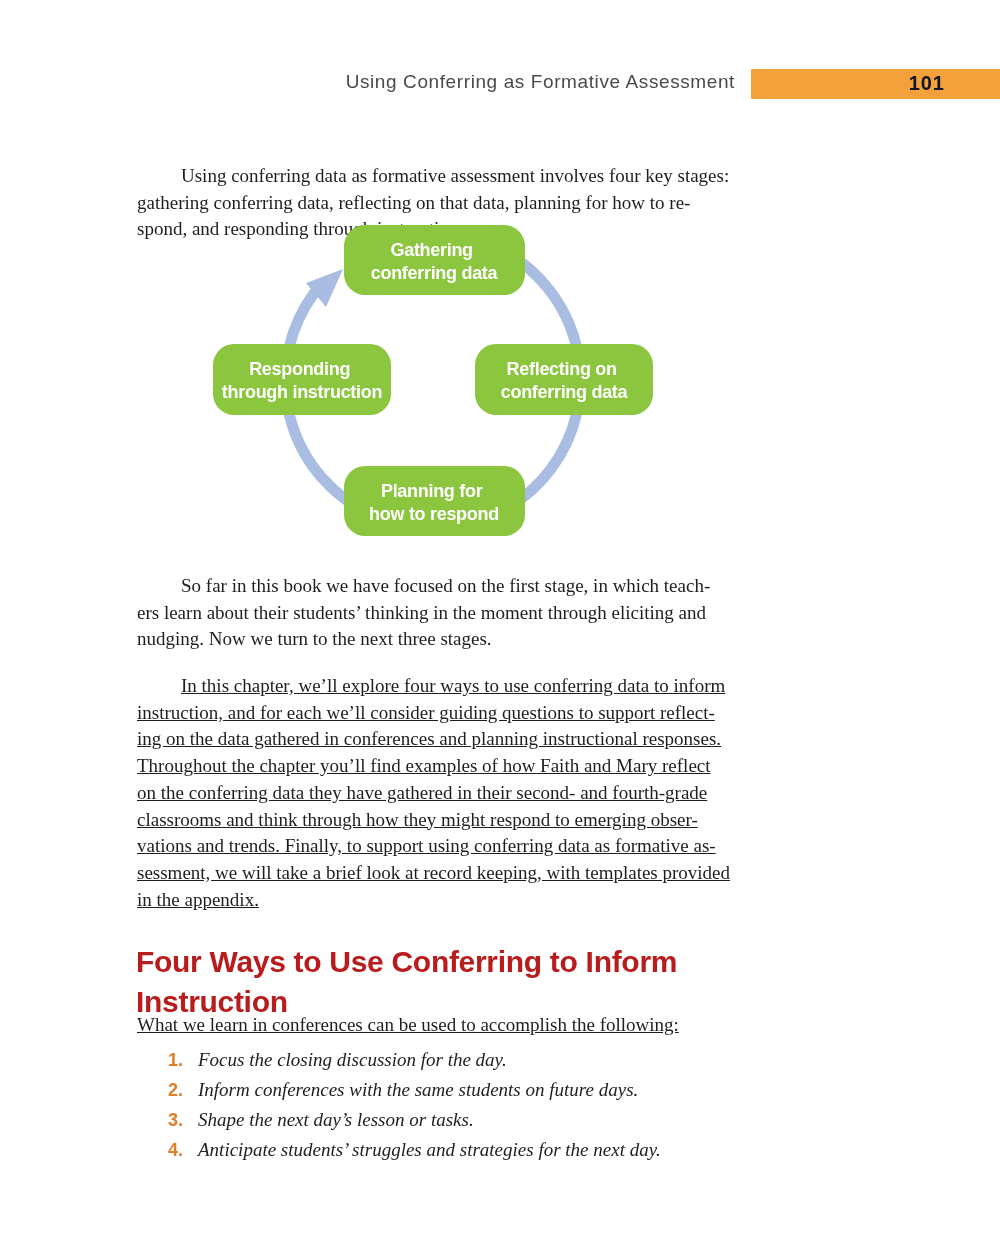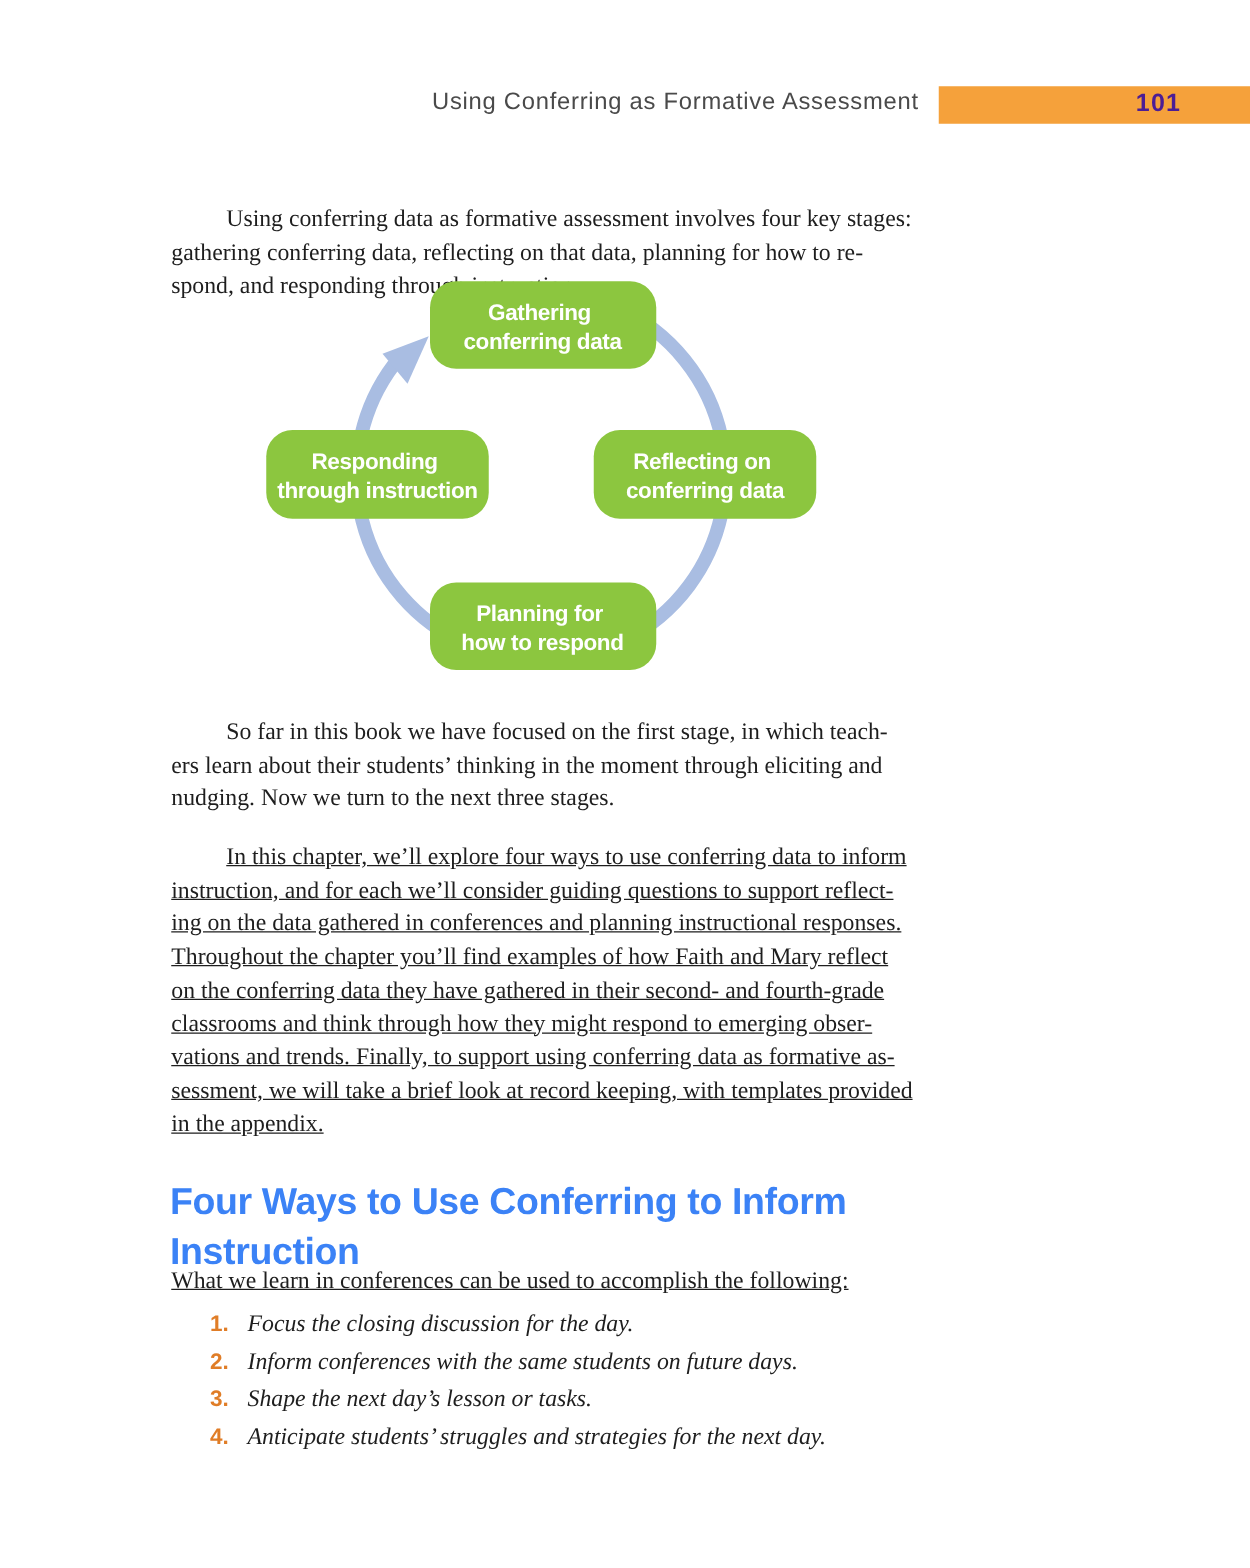--- a/index.html
+++ b/index.html
@@ -30,21 +30,21 @@
     width: 249px; height: 30px;
     background: #f5a13b;
   }
   .page-badge .num {
     position: absolute;
     top: 3px; right: 55px;
     font-family: "Liberation Sans", sans-serif;
     font-weight: bold;
     font-size: 20px;
     letter-spacing: 1px;
-    color: #4c1d95;
+    color: #0f172a;
   }
 
   
   .para {
     position: absolute;
     left: 137px;
     width: 660px;
     font-size: 19px;
     line-height: 26.7px;
     white-space: pre-line;
@@ -59,21 +59,21 @@
   
   .section-heading {
     position: absolute;
     left: 136px; top: 922px;
     width: 700px;
     font-family: "Liberation Sans", sans-serif;
     font-weight: bold;
     font-size: 30px;
     line-height: 40px;
     letter-spacing: -0.3px;
-    color: #3b82f6;
+    color: #b91c1c;
     white-space: pre-line;
   }
 
   
   .list { position: absolute; left: 168px; top: 1049px; width: 640px; }
   .list-item { display: flex; height: 30px; align-items: baseline; }
   .list-item .num {
     font-family: "Liberation Sans", sans-serif;
     font-weight: bold;
     font-size: 18px;

